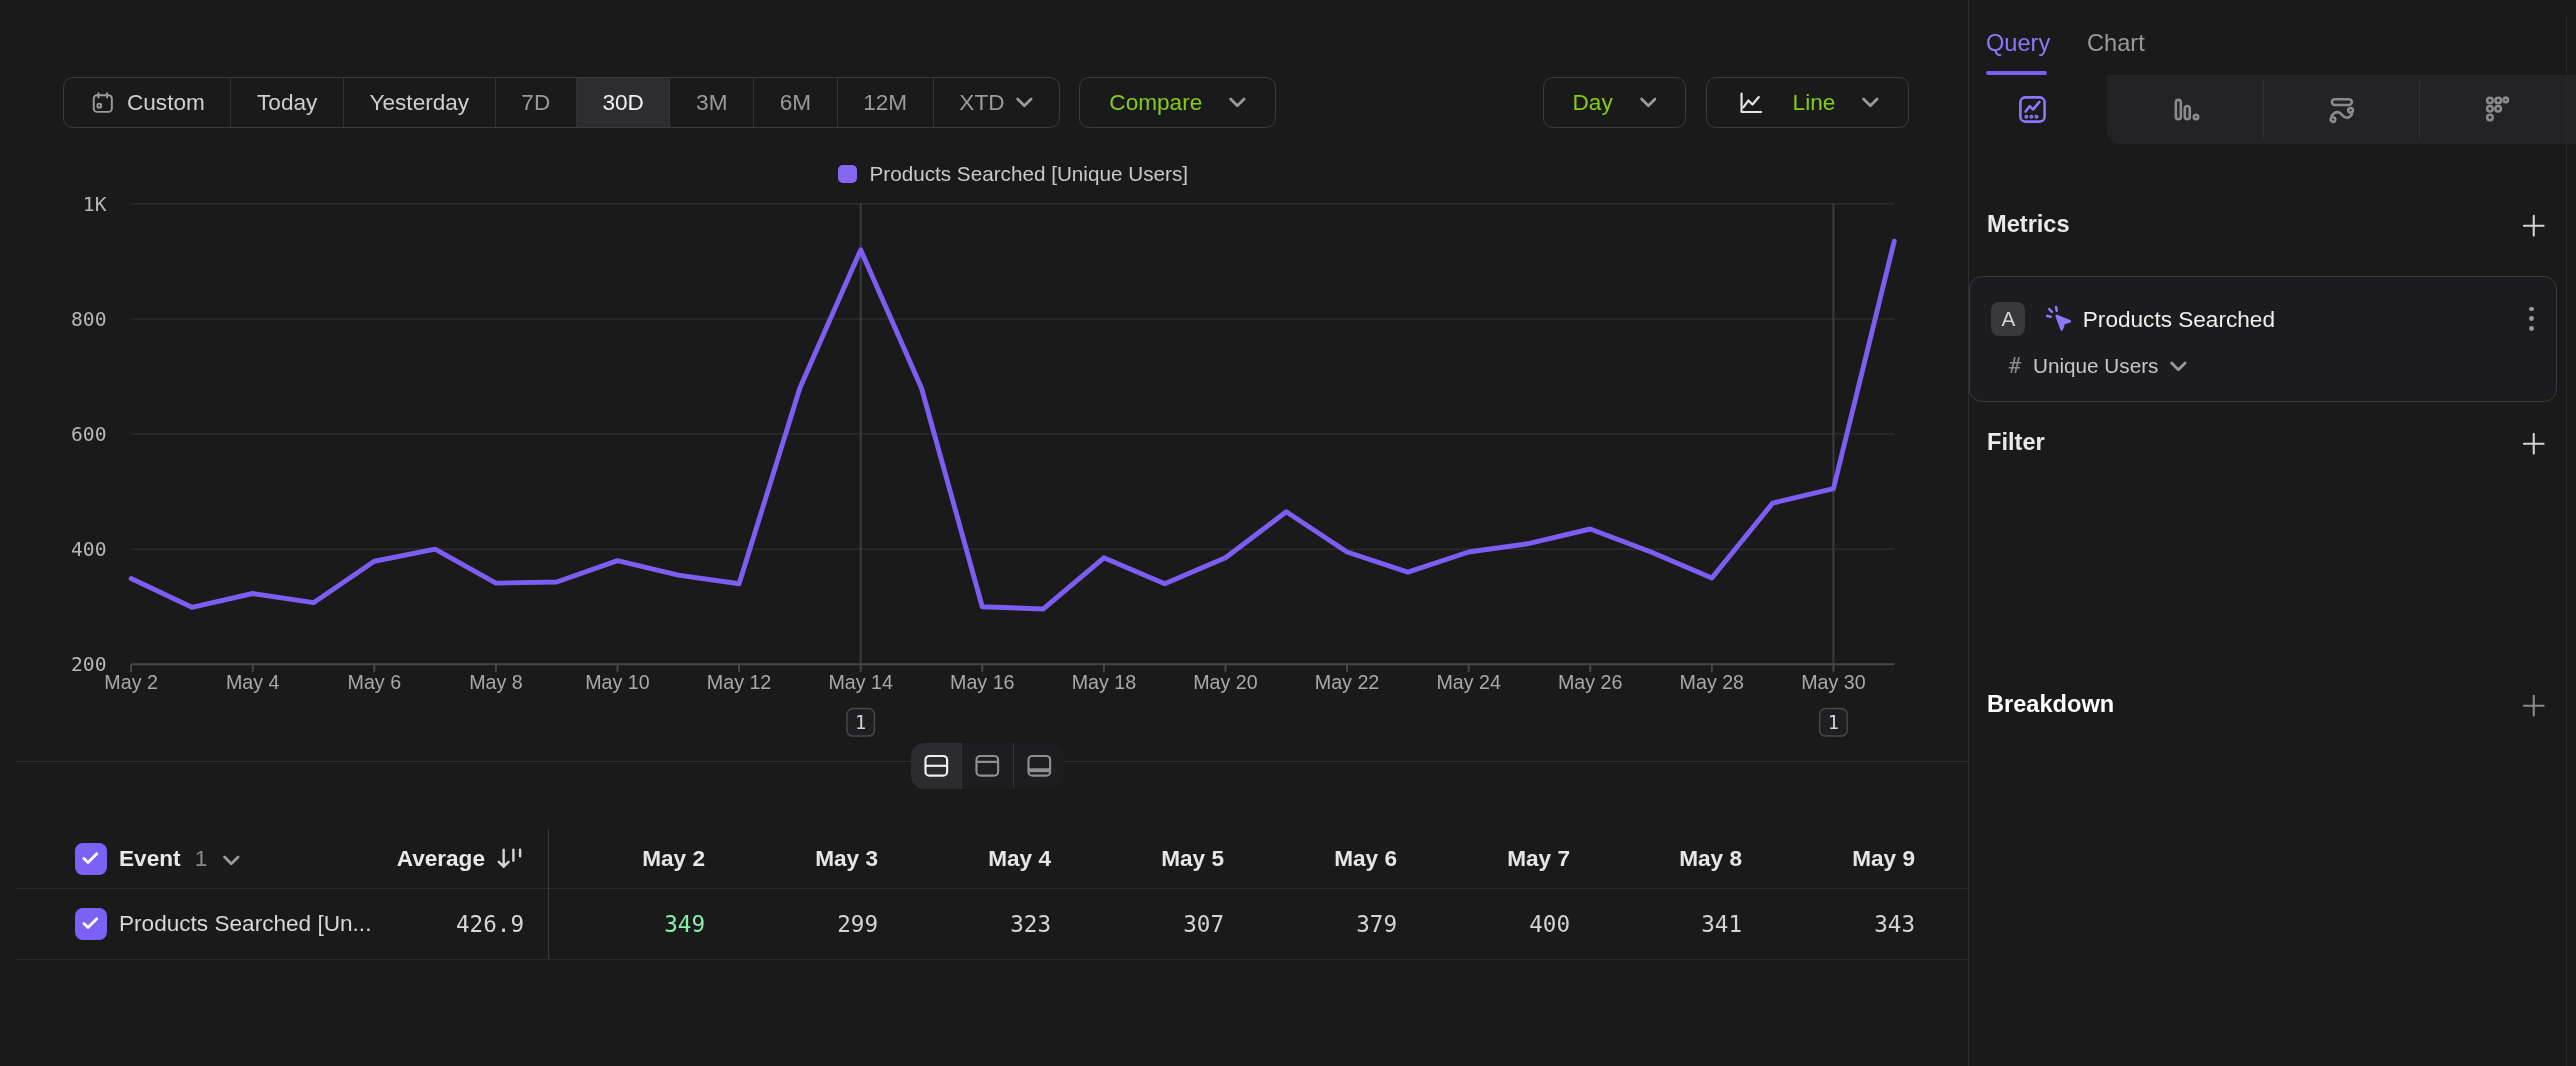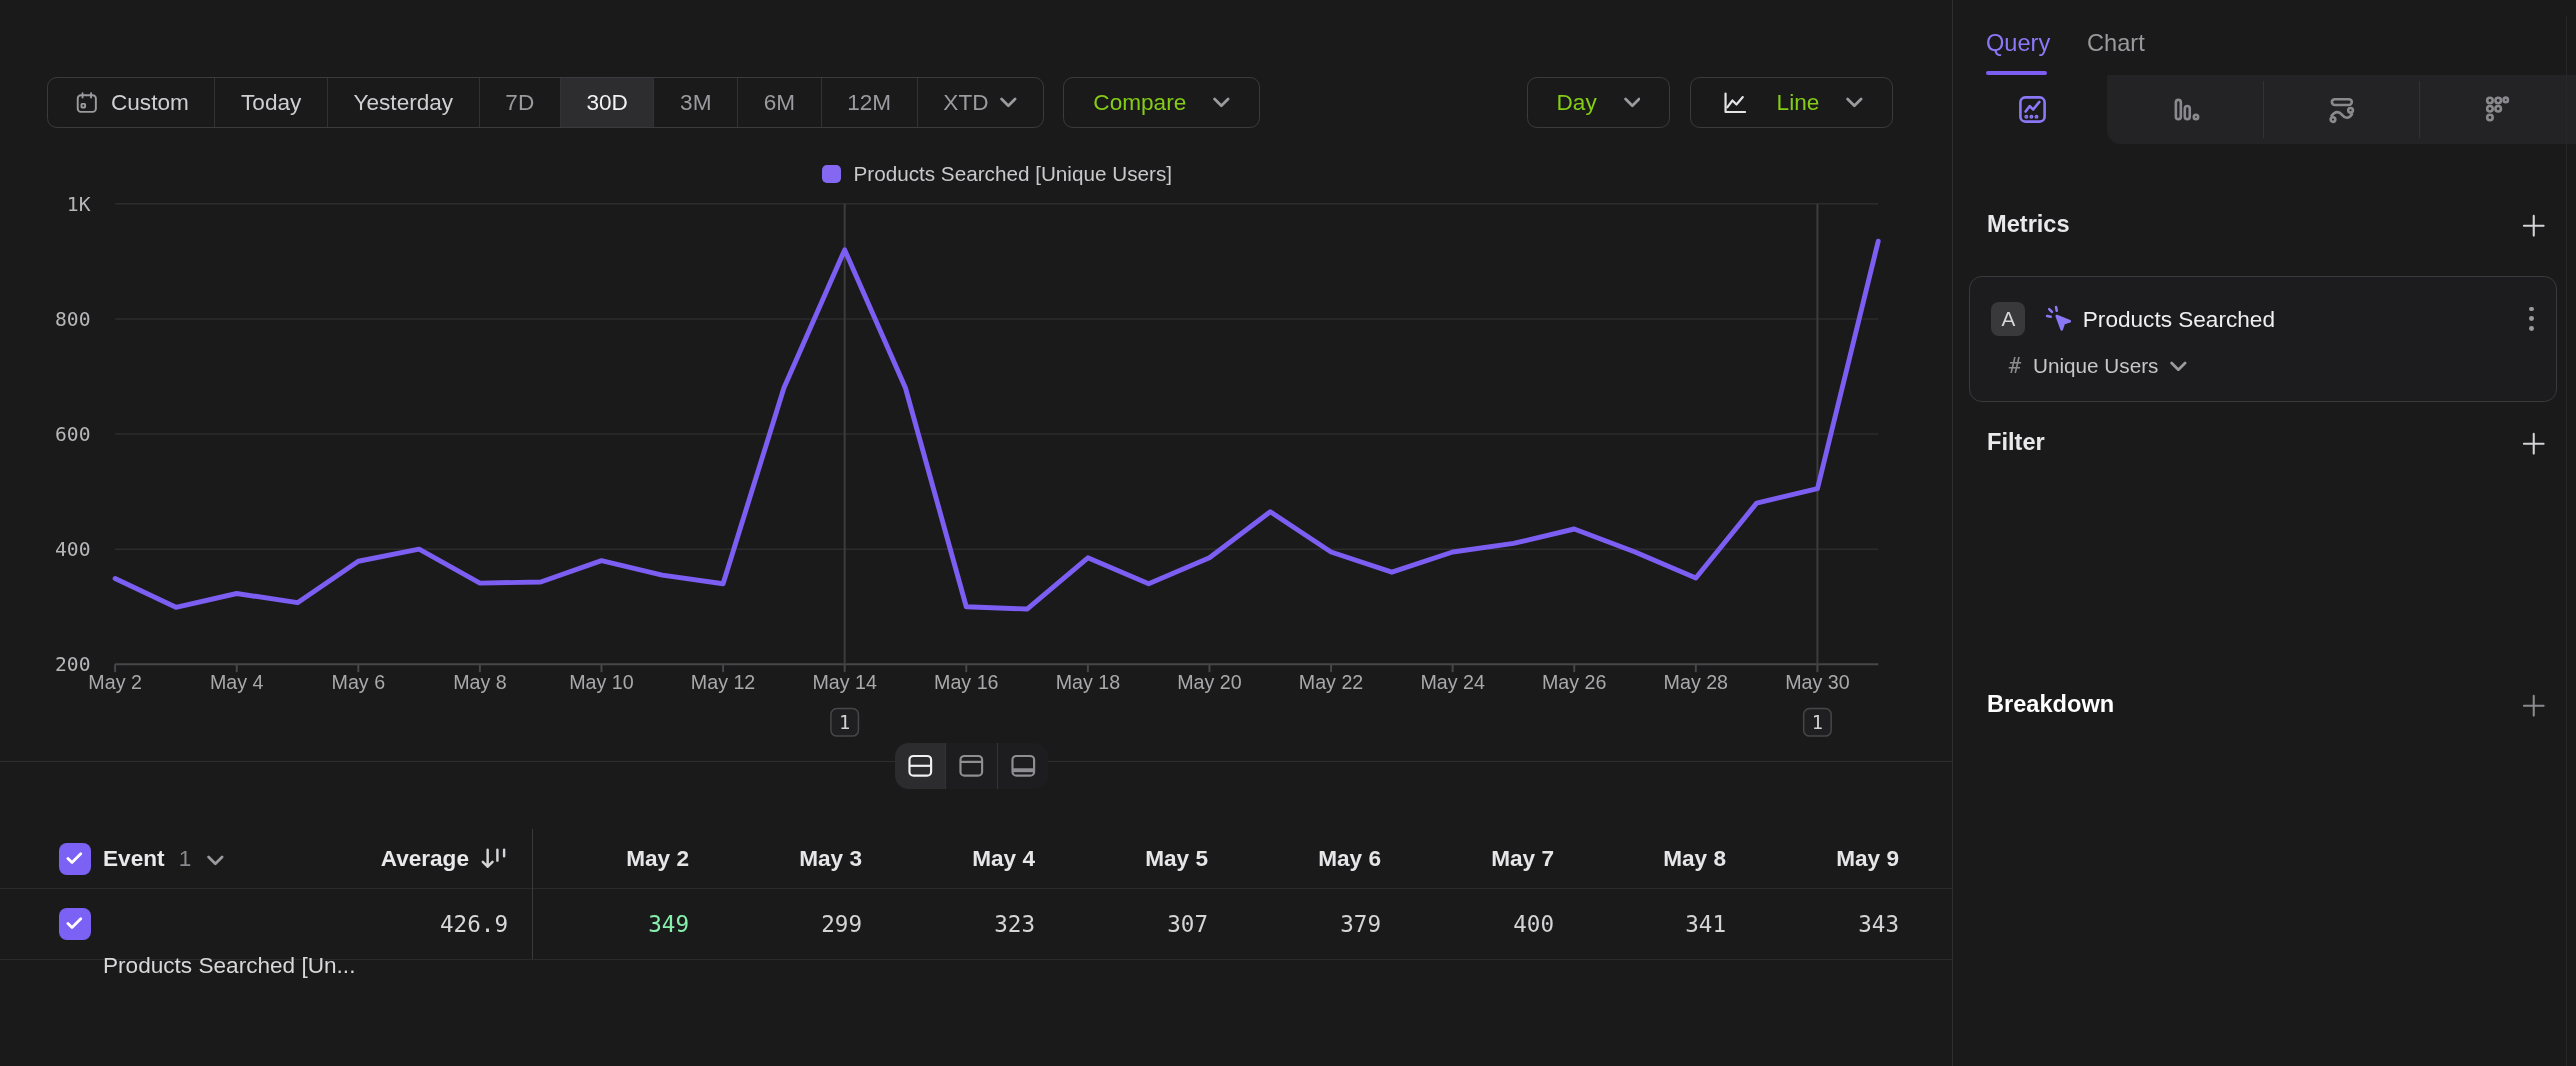--- a/index.html
+++ b/index.html
@@ -6,21 +6,21 @@
   html,body { width:2576px; height:1067px; overflow:hidden; }
   body {
     background:#1a1a1b;
     font-family:"Liberation Sans", sans-serif;
     color:#e9e9eb;
     position:relative;
   }
   .mono { font-family:"DejaVu Sans Mono", monospace; }
 
   
-  .main { position:absolute; left:0; top:0; width:1953px; height:1067px; border-right:1px solid #2e2e30; }
+  .main { position:absolute; left:16px; top:0; width:1953px; height:1067px; border-right:1px solid #2e2e30; }
 
   .toolbar { position:absolute; left:47px; top:77px; height:51px; display:flex; align-items:stretch; }
   .range-group { display:flex; border:1px solid #3b3b3e; border-radius:9.8px; overflow:hidden; }
   .range-seg {
     display:flex; align-items:center; gap:11.8px; padding:0 25.6px;
     font-size:22.6px; color:#9b9b9f; border-right:1px solid #323235; cursor:default;
     background:transparent; white-space:nowrap;
   }
   .range-seg:last-child { border-right:none; }
   .range-seg.bright { color:#cfcfd2; }
@@ -252,21 +252,21 @@
       <g stroke="#d4d4d6" stroke-width="2" fill="none" stroke-linecap="round" stroke-linejoin="round">
         <path d="M7 3v14 M7 17l-4-4 M7 17l4-4 M15 3v9 M20.5 3v5.5"></path>
       </g>
     </svg>
 
     <div class="checkbox" style="left:59px; top:908px;">
       <svg width="16.7" height="12.8" viewBox="0 0 14 11">
           <path d="M1.5 5.5L5 9L12.5 1.5" stroke="#fff" stroke-width="2.4" fill="none" stroke-linecap="round" stroke-linejoin="round"></path>
         </svg>
     </div>
-    <div class="cell" style="left:103px; top:911px; font-size:22.6px; color:#d8d8da;margin-top:42px;">Products Searched [Un...</div>
+    <div class="cell" style="left:103px; top:911px; font-size:22.6px; color:#d8d8da;">Products Searched [Un...</div>
     <div class="cell mono" style="left:331px; top:911px; width:177px; text-align:right; font-size:22.6px; color:#d8d8da;">426.9</div>
     <div id="tbl-date-headers">
         <div class="cell" style="left: 541px; top: 846px; width: 148px; text-align: right; font-size: 22.6px; font-weight: 600; color: rgb(230, 230, 232);">May 2</div>
         <div class="cell" style="left: 714px; top: 846px; width: 148px; text-align: right; font-size: 22.6px; font-weight: 600; color: rgb(230, 230, 232);">May 3</div>
         <div class="cell" style="left: 887px; top: 846px; width: 148px; text-align: right; font-size: 22.6px; font-weight: 600; color: rgb(230, 230, 232);">May 4</div>
         <div class="cell" style="left: 1060px; top: 846px; width: 148px; text-align: right; font-size: 22.6px; font-weight: 600; color: rgb(230, 230, 232);">May 5</div>
         <div class="cell" style="left: 1233px; top: 846px; width: 148px; text-align: right; font-size: 22.6px; font-weight: 600; color: rgb(230, 230, 232);">May 6</div>
         <div class="cell" style="left: 1406px; top: 846px; width: 148px; text-align: right; font-size: 22.6px; font-weight: 600; color: rgb(230, 230, 232);">May 7</div>
         <div class="cell" style="left: 1578px; top: 846px; width: 148px; text-align: right; font-size: 22.6px; font-weight: 600; color: rgb(230, 230, 232);">May 8</div>
         <div class="cell" style="left: 1751px; top: 846px; width: 148px; text-align: right; font-size: 22.6px; font-weight: 600; color: rgb(230, 230, 232);">May 9</div>

